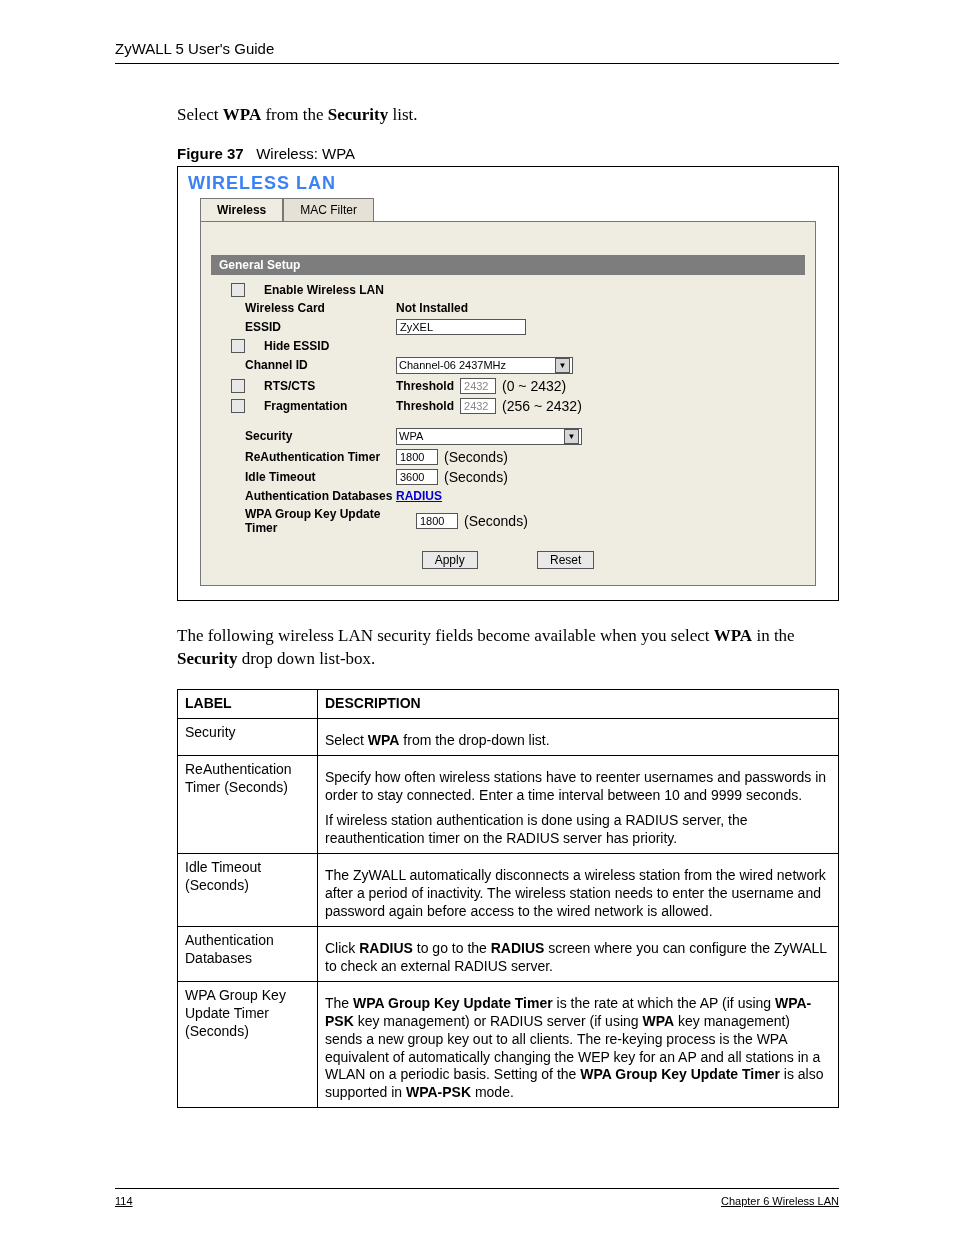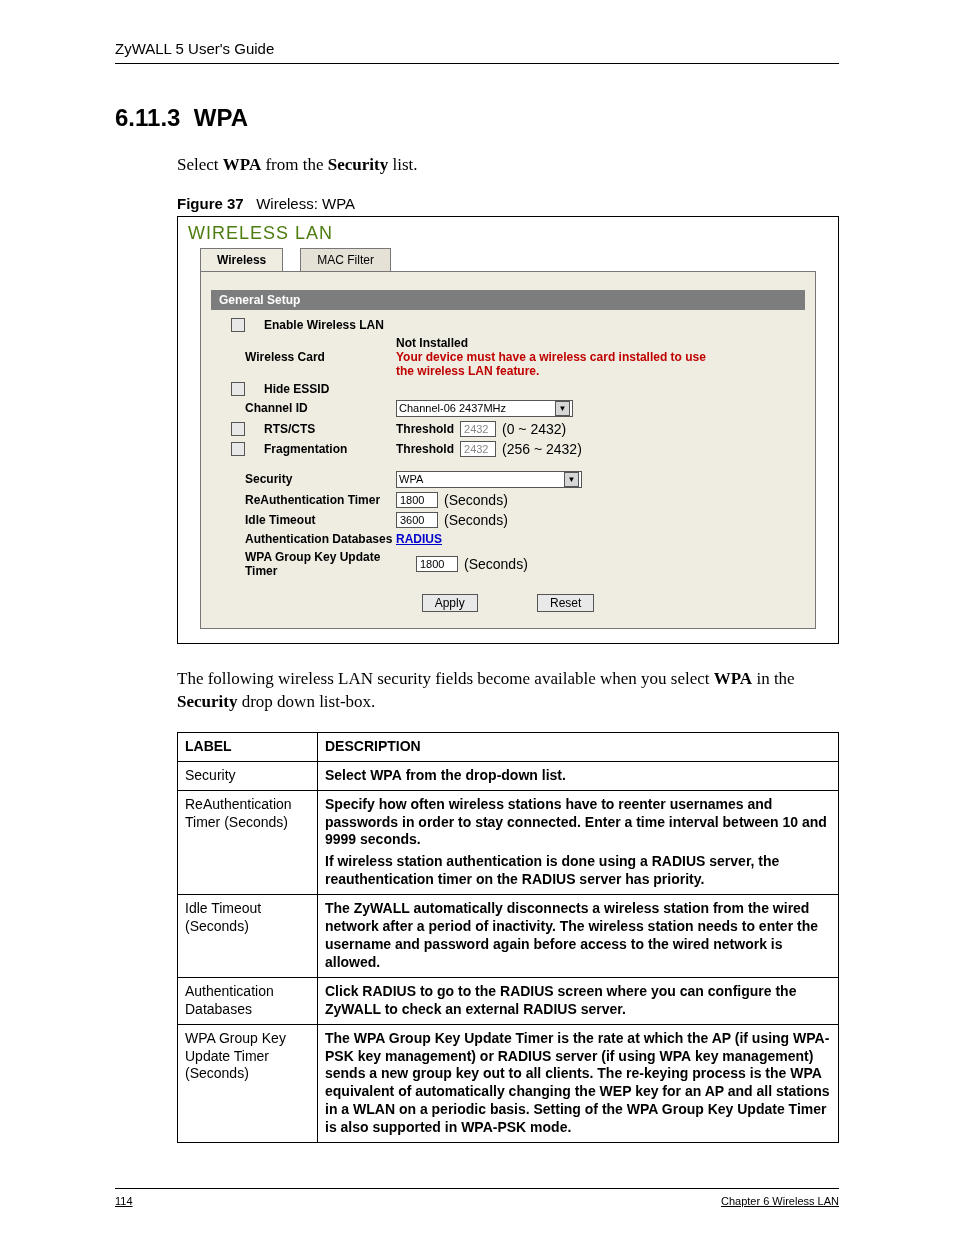--- a/index.html
+++ b/index.html
@@ -43,49 +43,49 @@
   .shot {
     border:1px solid #000;
     background:#fff;
     font-family: Arial, Helvetica, sans-serif;
     font-size:12px;
     color:#000;
     padding: 6px 0 14px 0;
   }
   .shot-title {
     font-size:18px;
-    font-weight:normal;
-    color:#4d7c0f;
+    font-weight:bold;
+    color:#3b82f6;
     letter-spacing:1px;
     padding: 0 10px 4px 10px;
   }
   .shot-inner {
     margin: 0 22px;
   }
   .tabs {
     display:flex;
     border-bottom:1px solid #777;
     font-size:12px;
   }
   .tab {
     padding: 4px 16px;
     background:#e5e1d6;
     border:1px solid #777;
     border-bottom:none;
-    margin-right:17px;
+    margin-right:0;
     color:#000;
   }
   .tab.active { font-weight:bold; background:#efece2; }
   .section-bar {
     background:#7d7d7d;
     color:#fff;
     font-weight:bold;
     font-size:12px;
     padding:3px 8px;
-    margin-top:8px;
+    margin-top:23px;
   }
   .form-area {
     background:#efece1;
     border:1px solid #777;
     border-top:none;
     padding: 10px 10px 16px 10px;
   }
   .form-row { display:flex; align-items:center; padding:2px 0; font-size:12px; }
   .col-lbl { width:185px; padding-left:34px; box-sizing:border-box; font-weight:bold;gap:13px;}
   .col-lbl.chk { padding-left:20px; display:flex; align-items:center; }
@@ -125,40 +125,37 @@
   }
   table.desc th, table.desc td {
     border:1px solid #000;
     padding:5px 7px;
     text-align:left;
     vertical-align:top;
     line-height:1.28;
   }
   table.desc th { font-weight:bold; }
   table.desc td.label-col { width:125px; }
-  table.desc p { margin:0 0 4px 0;font-weight:bold;}
+  table.desc p { margin:8px 0 4px 0;}
   table.desc p:last-child{margin-bottom:0;}
 
   .footer {
     position:absolute; left:115px; right:115px; bottom:28px;
     border-top:1.5px solid #000; padding-top:6px;
     font-family: Arial; font-size:11px;
     display:flex; justify-content:space-between;text-decoration:underline;
   }
 </style>
 </head>
 <body>
 
 <div class="page">
 
   <div class="running-head">ZyWALL 5 User's Guide</div>
 
-  <h2 class="section-head">
-    <span>6.11.3</span>&nbsp;&nbsp;<span>WPA</span>
-  </h2>
 
   <div class="indent-block">
     <p class="body-text">
       <span>Select </span><b>WPA</b><span> from the </span><b>Security</b><span> list.</span>
     </p>
 
     <div class="figure-caption">
       <b>Figure 37</b>&nbsp;&nbsp;&nbsp;<span>Wireless: WPA</span>
     </div>
 
@@ -178,24 +175,29 @@
             <div class="col-lbl chk">
               <span class="chkbox"></span>
               <span>Enable Wireless LAN</span>
             </div>
           </div>
 
           <div class="form-row">
             <div class="col-lbl">Wireless Card</div>
             <div class="col-val" style="display:block;">
               <div>Not Installed</div>
-              <div class="red" style="max-width:330px;">Your device must have a wireless card installed to use the wireless LAN feature.</div>
-            </div>
-          </div>
-
+            </div>
+          </div>
+
+          <div class="form-row">
+            <div class="col-lbl">ESSID</div>
+            <div class="col-val">
+              <span class="txt-in" style="width:130px;">ZyXEL</span>
+            </div>
+          </div>
 
           <div class="form-row">
             <div class="col-lbl chk">
               <span class="chkbox"></span>
               <span>Hide ESSID</span>
             </div>
           </div>
 
           <div class="form-row">
             <div class="col-lbl">Channel ID</div>

